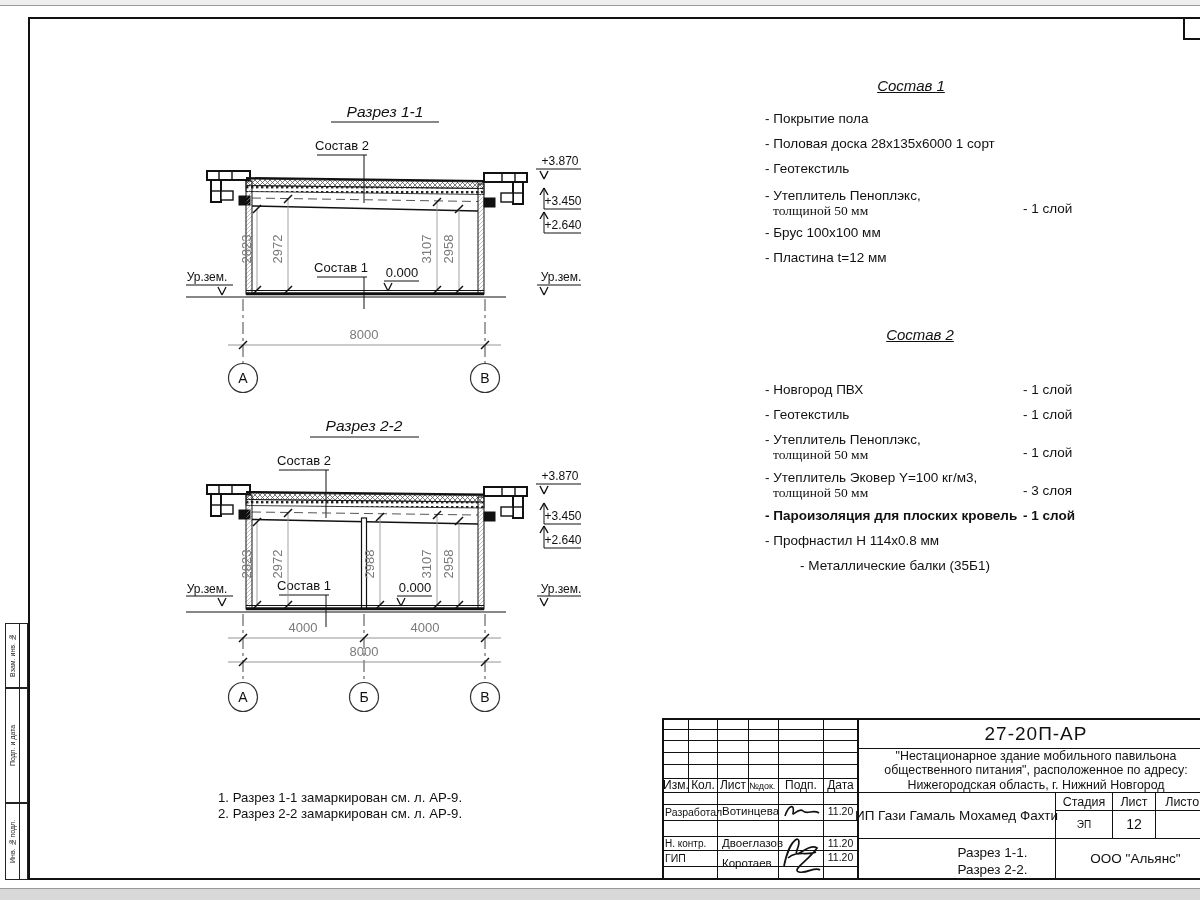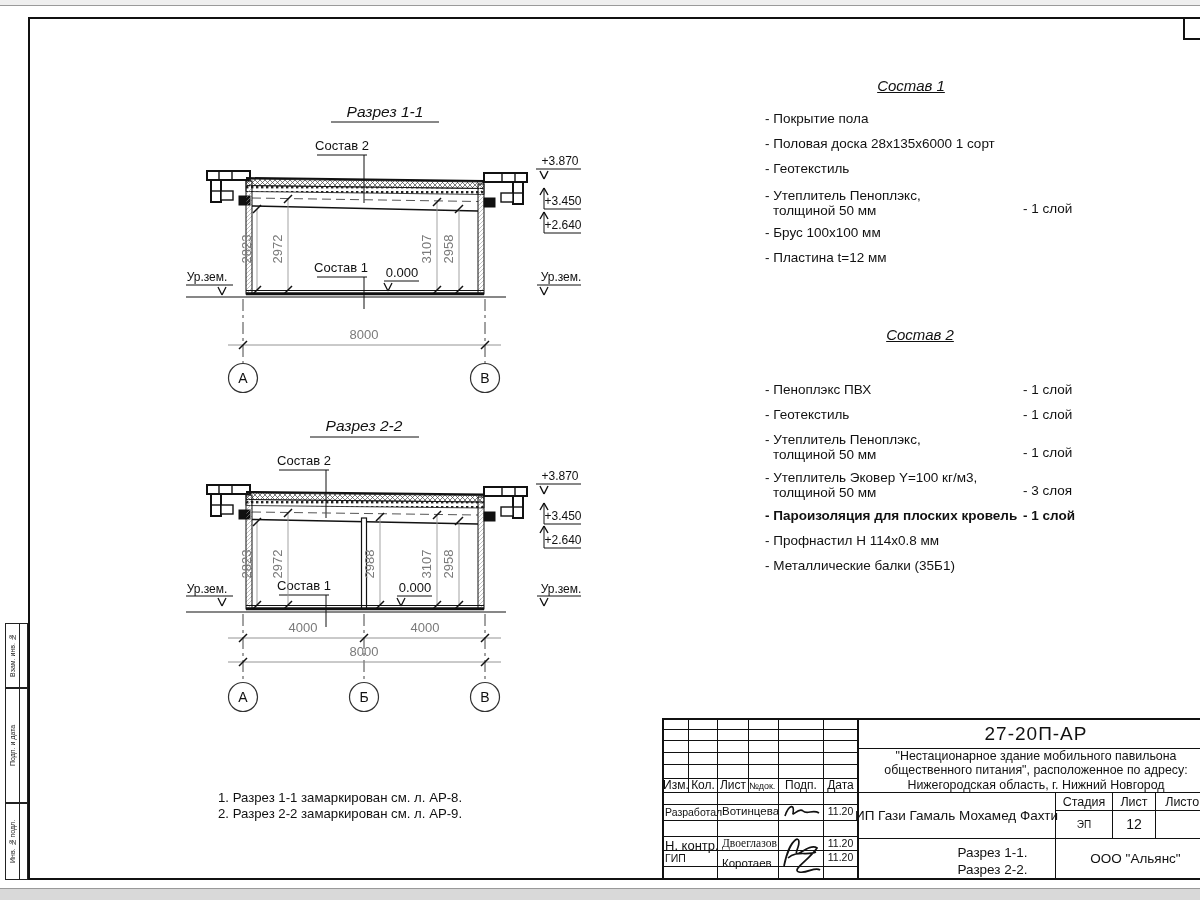--- a/index.html
+++ b/index.html
@@ -12,21 +12,21 @@
   .cornerbox{position:absolute;left:1183px;top:17px;width:40px;height:23px;box-sizing:border-box;border:2px solid #111;background:#fff;}
   
   .sscell{position:absolute;left:5px;width:23px;box-sizing:border-box;border:1.2px solid #222;background:#fff;}
   .ssdiv{position:absolute;left:13px;top:0;bottom:0;width:1px;background:#222;}
   .sslabel{position:absolute;left:0;top:0;bottom:0;width:13px;display:flex;align-items:center;justify-content:center;
            writing-mode:vertical-rl;transform:rotate(180deg);font-size:7px;color:#222;white-space:nowrap;}
   
   .comp{position:absolute;width:330px;font-size:13.5px;}
   .comp-head{position:absolute;text-align:center;font-style:italic;font-size:15px;text-decoration:underline;}
   .crow{position:absolute;left:0;white-space:nowrap;}
-  .crow .l2{display:block;padding-left:8px;}
+  .crow .l2{display:block;padding-left:8px;font-family:Liberation Serif, serif;}
   .layers{position:absolute;left:258px;top:0;white-space:nowrap;}
   .layers.lo2{top:13px;}
   
   .notes{position:absolute;left:218px;top:790px;font-size:13.2px;line-height:15.5px;}
   
   .tb{position:absolute;left:662px;top:718px;width:553px;height:162px;background:#fff;}
   .vl,.hl{position:absolute;background:#111;}
   .vl{width:1.3px;}
   .hl{height:1.2px;}
   .vl.b{width:2px;} .hl.b{height:2px;}
@@ -295,21 +295,21 @@
       <span class="l2">толщиной 50 мм</span>
       <span class="layers lo2">- 1 слой</span>
     </div>
     <div class="crow" style="top:148px;"><span>- Брус 100х100 мм</span></div>
     <div class="crow" style="top:173px;"><span>- Пластина t=12 мм</span></div>
   </div>
 
   <div class="comp" style="left:765px;top:326px;">
     <div class="comp-head" style="left:35px;top:0;width:240px;">Состав 2</div>
     <div class="crow" style="top:56px;">
-      <span>- Пеноплэкс ПВХ</span>
+      <span>- Новгород ПВХ</span>
       <span class="layers">- 1 слой</span>
     </div>
     <div class="crow" style="top:81px;">
       <span>- Геотекстиль</span>
       <span class="layers">- 1 слой</span>
     </div>
     <div class="crow" style="top:106px;">
       <span>- Утеплитель Пеноплэкс,</span>
       <span class="l2">толщиной 50 мм</span>
       <span class="layers lo2">- 1 слой</span>
@@ -317,25 +317,25 @@
     <div class="crow" style="top:144px;">
       <span>- Утеплитель Эковер Y=100 кг/м3,</span>
       <span class="l2">толщиной 50 мм</span>
       <span class="layers lo2">- 3 слоя</span>
     </div>
     <div class="crow" style="top:182px;font-weight:bold;">
       <span>- Пароизоляция для плоских кровель</span>
       <span class="layers">- 1 слой</span>
     </div>
     <div class="crow" style="top:207px;"><span>- Профнастил Н 114х0.8 мм</span></div>
-    <div class="crow" style="top:232px;"><span>- Металлические балки (35Б1)</span></div>
+    <div class="crow" style="top:232px;margin-left:35px;"><span>- Металлические балки (35Б1)</span></div>
   </div>
 
   <div class="notes">
-    <div>1. Разрез 1-1 замаркирован см. л. АР-8.</div>
+    <div>1. Разрез 1-1 замаркирован см. л. АР-9.</div>
     <div>2. Разрез 2-2 замаркирован см. л. АР-9.</div>
   </div>
 
   <div class="tb">
 
     <div class="vl b" style="left:0;top:0;height:162px;"></div>
     <div class="hl b" style="left:0;top:0;width:553px;"></div>
     <div class="hl b" style="left:0;top:160px;width:553px;"></div>
 
     <div class="vl" style="left:26px;top:0;height:74px;"></div>
@@ -367,22 +367,22 @@
     <div class="tbtxt" style="left:1px;top:60px;width:25px;text-align:center;font-size:12px;line-height:14px;">Изм.</div>
     <div class="tbtxt" style="left:27px;top:60px;width:28px;text-align:center;font-size:12px;line-height:14px;">Кол.</div>
     <div class="tbtxt" style="left:56px;top:60px;width:30px;text-align:center;font-size:12px;line-height:14px;">Лист</div>
     <div class="tbtxt" style="left:87px;top:62px;width:29px;text-align:left;font-size:9px;line-height:12px;">№док.</div>
     <div class="tbtxt" style="left:117px;top:60px;width:44px;text-align:center;font-size:12px;line-height:14px;">Подп.</div>
     <div class="tbtxt" style="left:162px;top:60px;width:33px;text-align:center;font-size:12px;line-height:14px;">Дата</div>
 
     <div class="tbtxt" style="left:3px;top:88px;font-size:10.5px;">Разработал</div>
     <div class="tbtxt" style="left:60px;top:87px;font-size:11.5px;">Вотинцева</div>
     <div class="tbtxt" style="left:162px;top:87px;width:33px;text-align:center;font-size:10.5px;">11.20</div>
-    <div class="tbtxt" style="left:3px;top:120px;font-size:13px;">Н. контр.</div>
-    <div class="tbtxt" style="left:60px;top:119px;font-size:11.5px;font-family:Liberation Serif, serif;">Двоеглазов</div>
+    <div class="tbtxt" style="left:3px;top:120px;font-size:10px;">Н. контр.</div>
+    <div class="tbtxt" style="left:60px;top:119px;font-size:11.5px;">Двоеглазов</div>
     <div class="tbtxt" style="left:162px;top:119px;width:33px;text-align:center;font-size:10.5px;">11.20</div>
     <div class="tbtxt" style="left:3px;top:134px;font-size:10.5px;text-align:right;">ГИП</div>
     <div class="tbtxt" style="left:60px;top:139px;font-size:11.5px;">Коротаев</div>
     <div class="tbtxt" style="left:162px;top:133px;width:33px;text-align:center;font-size:10.5px;">11.20</div>
 
     <svg style="position:absolute;left:120px;top:84px;" width="40" height="18">
       <path d="M3,14 C7,2 13,2 11,11 C10,15 17,5 21,9 C25,13 31,7 37,11" stroke="#111" stroke-width="1.6" fill="none"></path>
     </svg>
     <svg style="position:absolute;left:116px;top:110px;" width="46" height="50">
       <path d="M6,38 C12,8 26,4 19,22 C15,34 31,14 39,20 C31,32 13,42 21,44 C29,46 37,38 42,42 M10,30 C18,22 30,28 38,24" stroke="#111" stroke-width="1.7" fill="none"></path>

